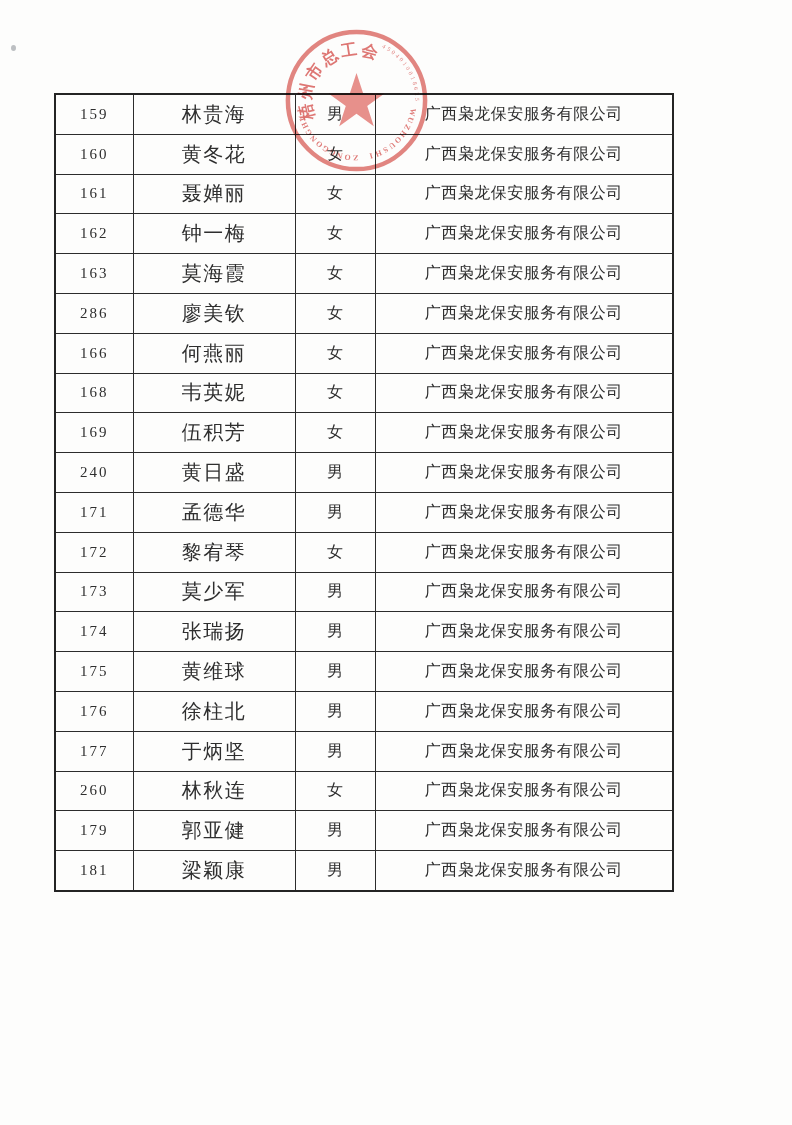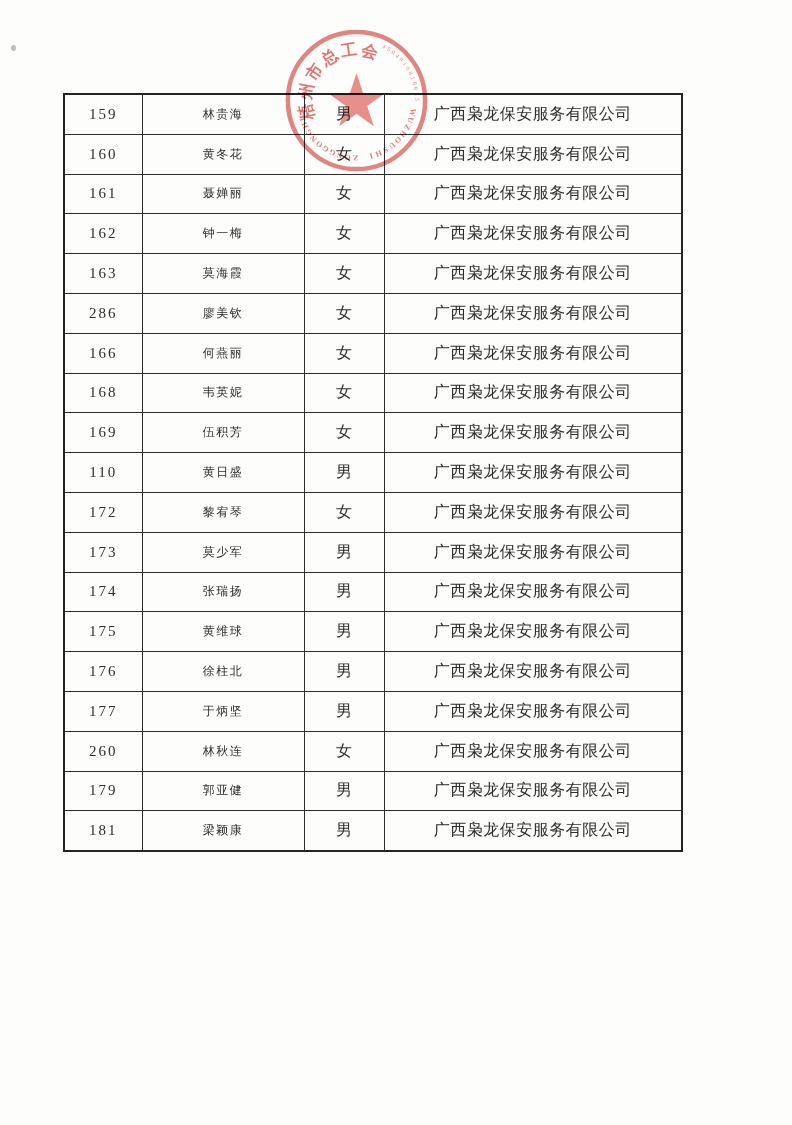--- a/index.html
+++ b/index.html
@@ -5,32 +5,32 @@
   html,body{margin:0;padding:0;}
   body{
     width:792px;height:1125px;position:relative;overflow:hidden;
     background:#fdfdfc;
     font-family:"Liberation Serif","DejaVu Serif",serif;
   }
   .page{position:absolute;inset:0;background:#fdfdfc;}
   .speck{position:absolute;left:11px;top:45px;width:5px;height:6px;border-radius:50%;
     background:#878c91;opacity:.55;}
   .roster{
-    position:absolute;left:63px;top:93px;width:618px;
+    position:absolute;left:54px;top:93px;width:618px;
     border-collapse:collapse;table-layout:fixed;
     border:2.4px solid #242424;
   }
   .roster td{
     border:1.7px solid #2c2c2c;
     height:38.8px;padding:0;
     text-align:center;vertical-align:middle;
     color:#2e2e2e;
   }
   .cell-no{font-size:15px;letter-spacing:2px;}
-  .cell-name{font-size:12px;letter-spacing:1.5px;font-family:Liberation Mono, monospace;}
+  .cell-name{font-size:20px;letter-spacing:1.5px;font-family:Liberation Mono, monospace;}
   .cell-gender{font-size:16px;}
   .cell-company{font-size:16px;letter-spacing:0.5px;font-family:Liberation Serif, serif;}
   .stamp{
     position:absolute;left:283px;top:27px;width:147px;height:147px;
     mix-blend-mode:multiply;opacity:.88;
     pointer-events:none;
   }
   .stamp text{font-family:"Liberation Serif","DejaVu Serif",serif;}
 </style>
 </head>
@@ -96,22 +96,28 @@
           <td class="cell-gender">女</td>
           <td class="cell-company">广西枭龙保安服务有限公司</td>
         </tr>
         <tr>
           <td class="cell-no">169</td>
           <td class="cell-name">伍积芳</td>
           <td class="cell-gender">女</td>
           <td class="cell-company">广西枭龙保安服务有限公司</td>
         </tr>
         <tr>
-          <td class="cell-no">110</td>
+          <td class="cell-no">240</td>
           <td class="cell-name">黄日盛</td>
+          <td class="cell-gender">男</td>
+          <td class="cell-company">广西枭龙保安服务有限公司</td>
+        </tr>
+        <tr>
+          <td class="cell-no">171</td>
+          <td class="cell-name">孟德华</td>
           <td class="cell-gender">男</td>
           <td class="cell-company">广西枭龙保安服务有限公司</td>
         </tr>
         <tr>
           <td class="cell-no">172</td>
           <td class="cell-name">黎宥琴</td>
           <td class="cell-gender">女</td>
           <td class="cell-company">广西枭龙保安服务有限公司</td>
         </tr>
         <tr>

